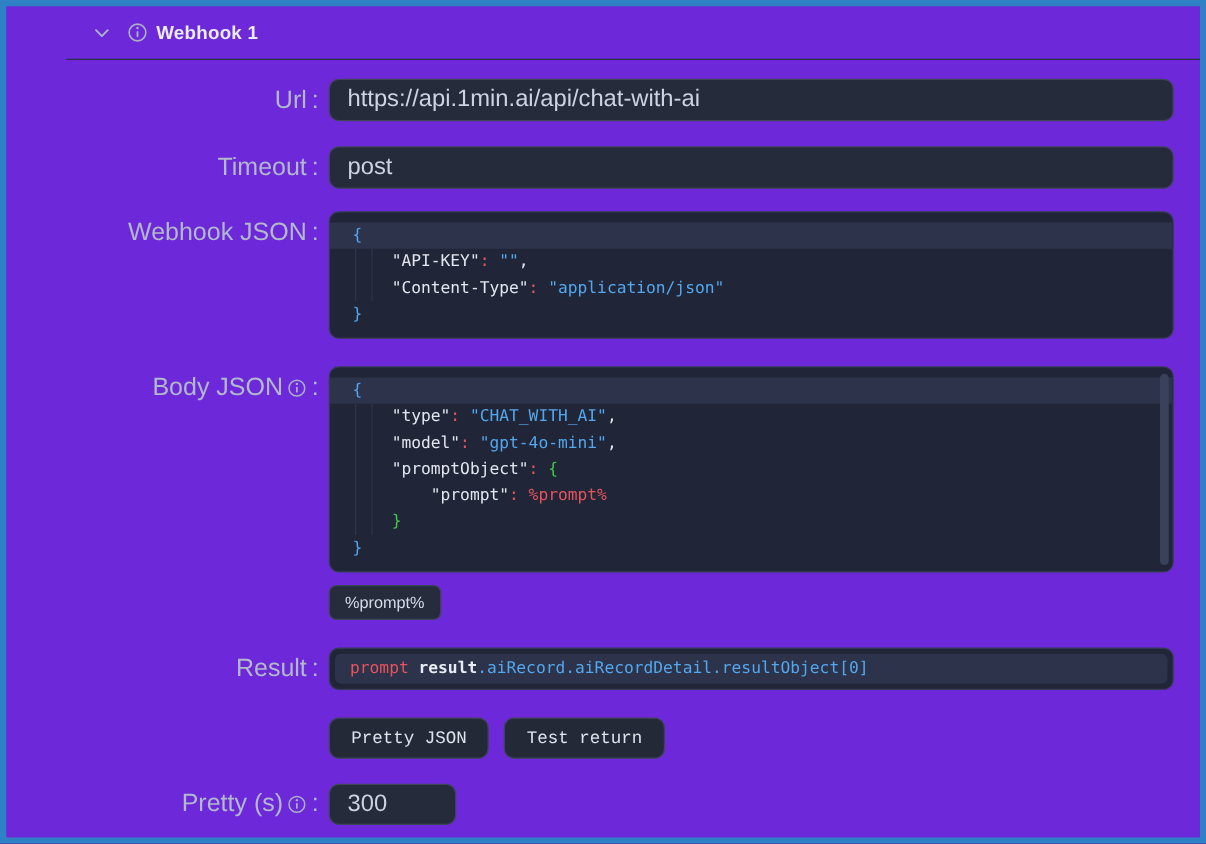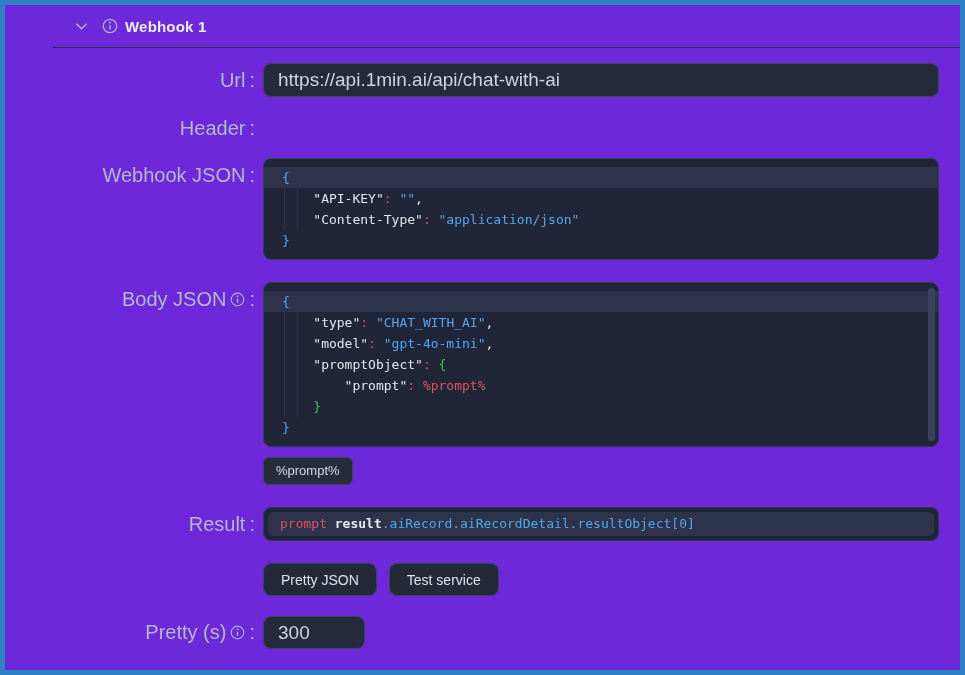--- a/index.html
+++ b/index.html
@@ -83,21 +83,21 @@
     padding: 5px 12px 6px;
     background: #262c3c; border: 1px solid #3d4457; border-radius: 6px;
     color: #d6dbe8; font-size: 13px; font-family: "Liberation Sans", sans-serif;
     cursor: pointer;
   }
   .btn-row { display: flex; gap: 12px; }
   .btn {
     height: 33px; padding: 0 17px;
     display: inline-flex; align-items: center;
     background: #232936; border: 1px solid #3d4457; border-radius: 8px;
-    color: #dfe3ed; font-size: 14px; font-family: Liberation Sans, sans-serif;
+    color: #dfe3ed; font-size: 14px; font-family: Liberation Mono, monospace;
     cursor: pointer;
   }
   .mb-18 { margin-bottom: 18px; }
   .mb-22 { margin-bottom: 22px; }
 </style>
 </head>
 <body>
 
 <div class="frame">
 
@@ -124,23 +124,24 @@
     <div class="row">
       <div class="label">
         <span>Url</span>
           <span>:</span>
       </div>
       <input class="text-input" value="https://api.1min.ai/api/chat-with-ai" style="">
     </div>
 
     <div class="row mb-18">
       <div class="label">
-        <span>Header</span>
-          <span>:</span>
-      </div>
+        <span>Timeout</span>
+          <span>:</span>
+      </div>
+      <input class="text-input" value="post" style="">
     </div>
 
     <div class="row top mb-22">
       <div class="label">
         <span>Webhook JSON</span>
           <span>:</span>
       </div>
       <div class="editor">
         <div class="guide g1"></div>
         <div class="guide g2"></div>
@@ -187,21 +188,21 @@
       </div>
       <div class="editor single">
           <div class="code-line active"><span class="tok-kw">prompt</span><span class="tok-bold"> result</span><span class="tok-id">.aiRecord.aiRecordDetail.resultObject[0]</span></div>
         </div>
     </div>
 
     <div class="row">
       <div></div>
       <div class="btn-row">
         <button class="btn">Pretty JSON</button>
-        <button class="btn">Test service</button>
+        <button class="btn">Test return</button>
       </div>
     </div>
 
     <div class="row">
       <div class="label">
         <span>Pretty (s)</span>
         <span class="info-icon">
           <svg width="15" height="15" viewBox="0 0 16 16">
               <circle cx="8" cy="8" r="6.7" fill="none" stroke="currentColor" stroke-width="1.3"></circle>
               <rect x="7.25" y="6.8" width="1.5" height="5" rx="0.75" fill="currentColor"></rect>

